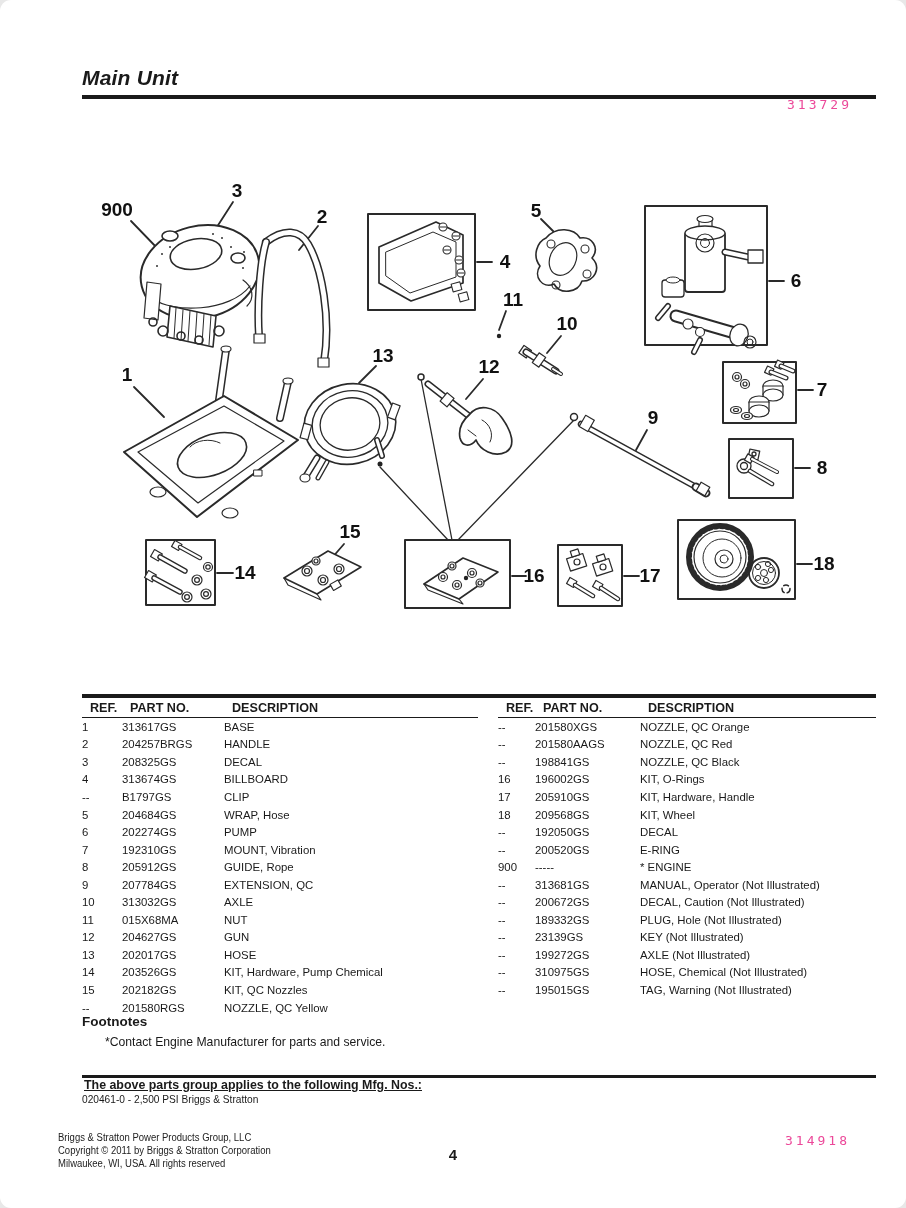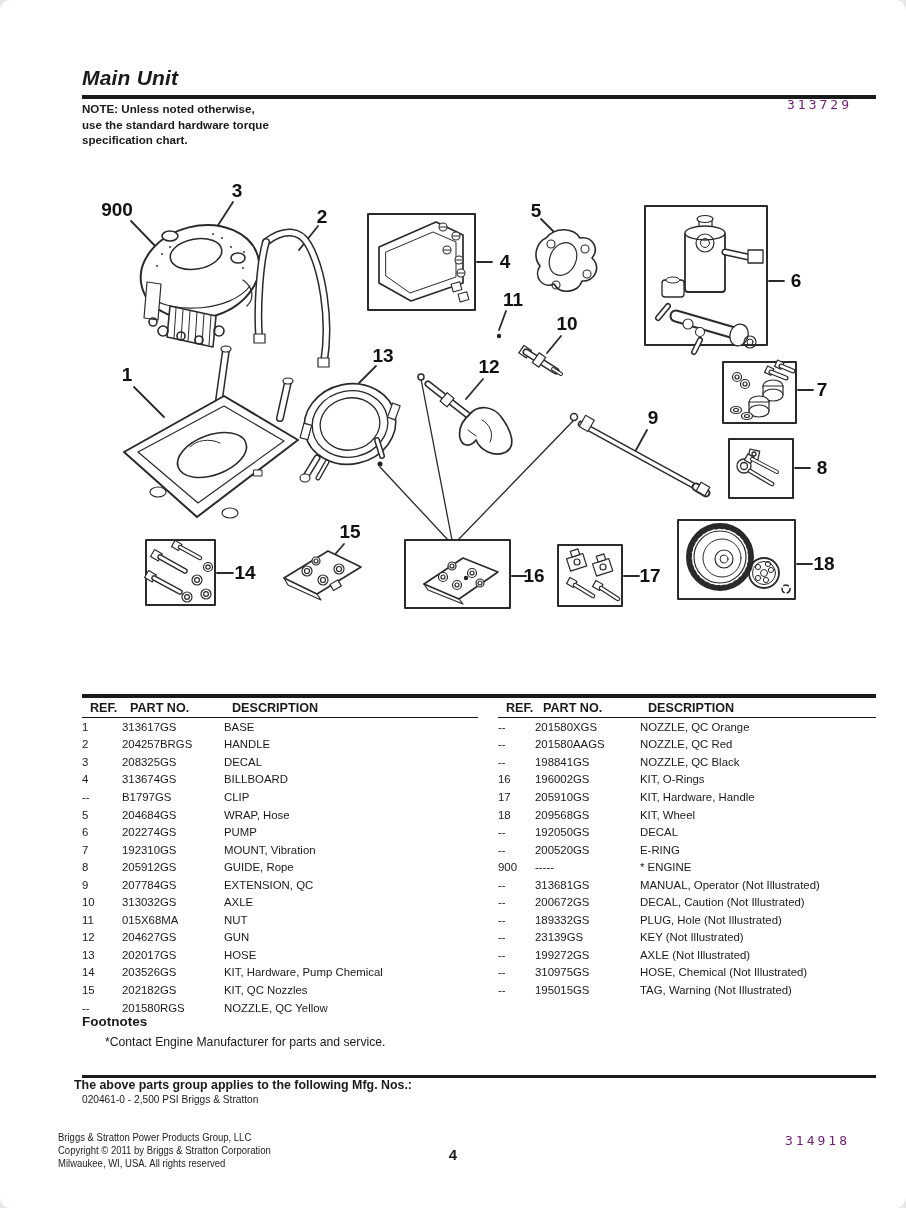--- a/index.html
+++ b/index.html
@@ -1,49 +1,44 @@
 <!DOCTYPE html>
 <html><head>
 <meta charset="utf-8">
 <style>
   html,body{margin:0;padding:0;background:#e8e8e8;}
   .page{position:relative;width:906px;height:1208px;background:#ffffff;overflow:hidden;
         font-family:"Liberation Sans",sans-serif;color:#1a1a1a;border-radius:11px;}
   .abs{position:absolute;}
   .rule{position:absolute;background:#1a1a1a;}
   .page-title{left:82px;top:66px;font-size:21px;font-weight:bold;font-style:italic;letter-spacing:.2px;}
-  .doc-num{font-family:"DejaVu Sans Mono",monospace;color:#701a75;font-size:13px;letter-spacing:3px;}
+  .doc-num{font-family:"DejaVu Sans Mono",monospace;color:#ec4899;font-size:13px;letter-spacing:3px;}
   .note{left:82px;top:101px;font-size:11.6px;font-weight:bold;line-height:15.5px;width:220px;}
   .callout{position:absolute;transform:translate(-50%,-50%);font-weight:bold;font-size:19px;color:#111;
            font-family:"Liberation Sans",sans-serif;}
   .diagram-svg{position:absolute;left:0;top:0;}
   .thick-rule{left:82px;width:794px;height:3.5px;}
   .parts{position:absolute;border-collapse:collapse;table-layout:fixed;font-size:11.4px;color:#1a1a1a;}
   .parts th{text-align:left;font-size:12.6px;font-weight:bold;padding:3px 0 2px 8px;
             border-bottom:1.6px solid #1a1a1a;}
   .parts td{height:17.55px;padding:0;vertical-align:middle;white-space:nowrap;overflow:hidden;}
   .footnotes-h{left:82px;top:1014px;font-size:13.5px;font-weight:bold;}
   .footnote{left:105px;top:1035px;font-size:12.2px;}
-  .mfg-h{left:74px;top:1078px;font-size:12.4px;font-weight:bold;}
+  .mfg-h{left:84px;top:1078px;font-size:12.4px;font-weight:bold;text-decoration:underline;}
   .mfg-v{left:82px;top:1093px;font-size:10.6px;transform:scaleX(.96);transform-origin:left top;}
   .footer-co{left:58px;top:1131px;font-size:10px;line-height:13.2px;transform:scaleX(.95);transform-origin:left top;color:#222;}
   .page-num{left:0;top:1146px;width:906px;text-align:center;font-size:15px;font-weight:bold;}
 </style>
 </head>
 <body>
 
 <div class="page">
 
   <div class="abs page-title">Main Unit</div>
   <div class="rule thick-rule" style="top:95px;"></div>
-  <div class="abs note">
-    <div>NOTE: Unless noted otherwise,</div>
-    <div>use the standard hardware torque</div>
-    <div>specification chart.</div>
-  </div>
   <div class="abs doc-num" style="top:97px;right:54px;">313729</div>
 
   <svg class="diagram-svg" width="906" height="660" viewBox="0 0 906 660" fill="none" stroke="#2a2a2a" stroke-width="1.6" stroke-linecap="round" stroke-linejoin="round">
 
     <g stroke-width="1.8">
       <path d="M131,221 L159,250"></path> 
         <path d="M233,202 L204,247"></path> 
         <path d="M318,226 L299,250"></path>
       <path d="M541,219 L558,236"></path> 
         <path d="M506,311 L499,330"></path> 

